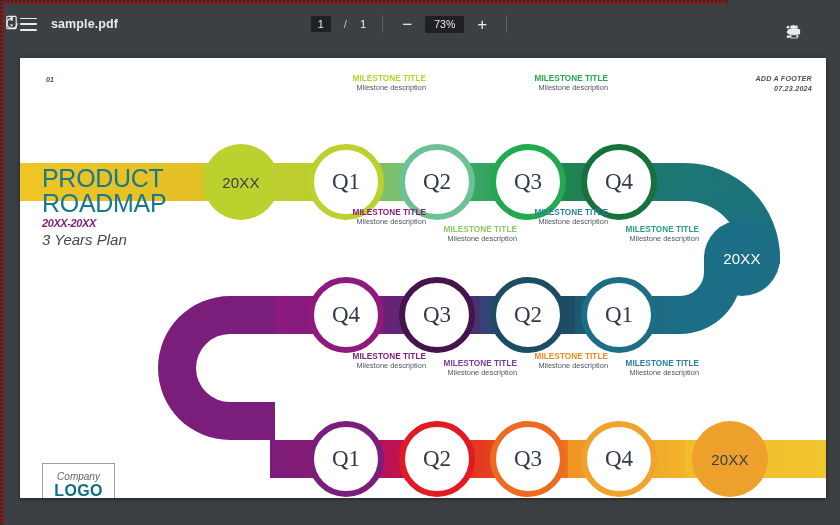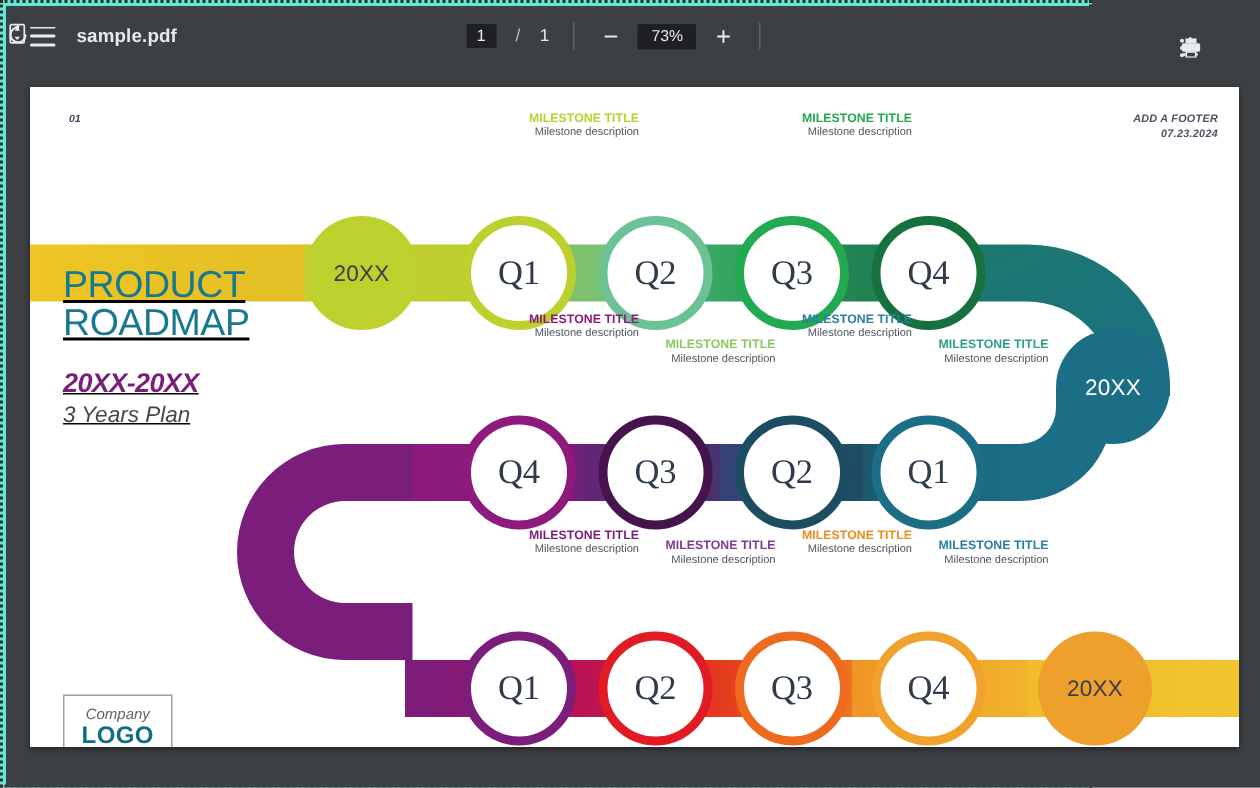--- a/index.html
+++ b/index.html
@@ -5,21 +5,21 @@
   html,body{margin:0;padding:0;}
   body{
     width:840px;height:525px;overflow:hidden;
     background:#3c4043;
     font-family:"Liberation Sans",sans-serif;
   }
   #app{
     position:relative;width:728px;height:525px;
     box-sizing:border-box;
     border:2px dotted #2b2b2b;
-    background:#5eead4;
+    background:#7f1d1d;
   }
   
   #toolbar{
     position:absolute;left:2px;top:2px;width:836px;height:40px;
     background:#3c4043;display:flex;align-items:center;
   }
   .tb-left{display:flex;align-items:center;gap:14px;padding-left:16px;}
   .tb-center{position:absolute;left:0;right:0;display:flex;justify-content:center;
              align-items:center;gap:10px;pointer-events:none;}
   .tb-center > *{pointer-events:auto;}
@@ -40,24 +40,24 @@
   .ticon{cursor:pointer;display:flex;align-items:center;justify-content:center;}
   
   #viewer{position:absolute;left:2px;top:42px;width:836px;height:481px;background:#3c4043;}
   #page{position:absolute;left:16px;top:14px;width:806px;height:440px;background:#fff;
         overflow:hidden;box-shadow:0 1px 4px rgba(0,0,0,.45);}
   .abs{position:absolute;}
   
   #slide-num{left:26px;top:18px;font-size:7px;font-style:italic;font-weight:bold;color:#3f4756;}
   #footer-block{right:14px;top:16px;text-align:right;line-height:1.35;}
   #footer-block div{font-size:7.2px;font-style:italic;font-weight:bold;color:#4a5260;letter-spacing:.2px;}
-  #title-block{left:22px;top:120px;text-decoration:underline;}
+  #title-block{left:22px;top:108px;}
   .t-main{font-size:25px;color:#17788f;line-height:.99;letter-spacing:-.3px;}
-  .t-years{font-size:18px;color:#7b1d7b;font-weight:bold;font-style:italic;
-           letter-spacing:-.4px;margin-top:17px;}
+  .t-years{font-size:11px;color:#7b1d7b;font-weight:bold;font-style:italic;
+           letter-spacing:-.4px;margin-top:1px;}
   .t-plan{font-size:15px;color:#43484f;font-style:italic;margin-top:2px;}
   #logo-box{left:22px;top:405px;width:73px;height:47px;border:1px solid #9aa0a6;
             box-sizing:border-box;display:flex;flex-direction:column;align-items:center;
             justify-content:center;background:#fff;}
   .logo-sm{font-size:10px;font-style:italic;color:#5f6368;line-height:1;}
   .logo-lg{font-size:16px;font-weight:bold;color:#0f6e85;line-height:1.15;letter-spacing:.3px;}
   
   .ms{position:absolute;width:160px;text-align:right;line-height:1.15;}
   .ms .mt{font-size:8.2px;font-weight:bold;letter-spacing:.05px;}
   .ms .md{font-size:7.4px;color:#4c545f;margin-top:.5px;}

